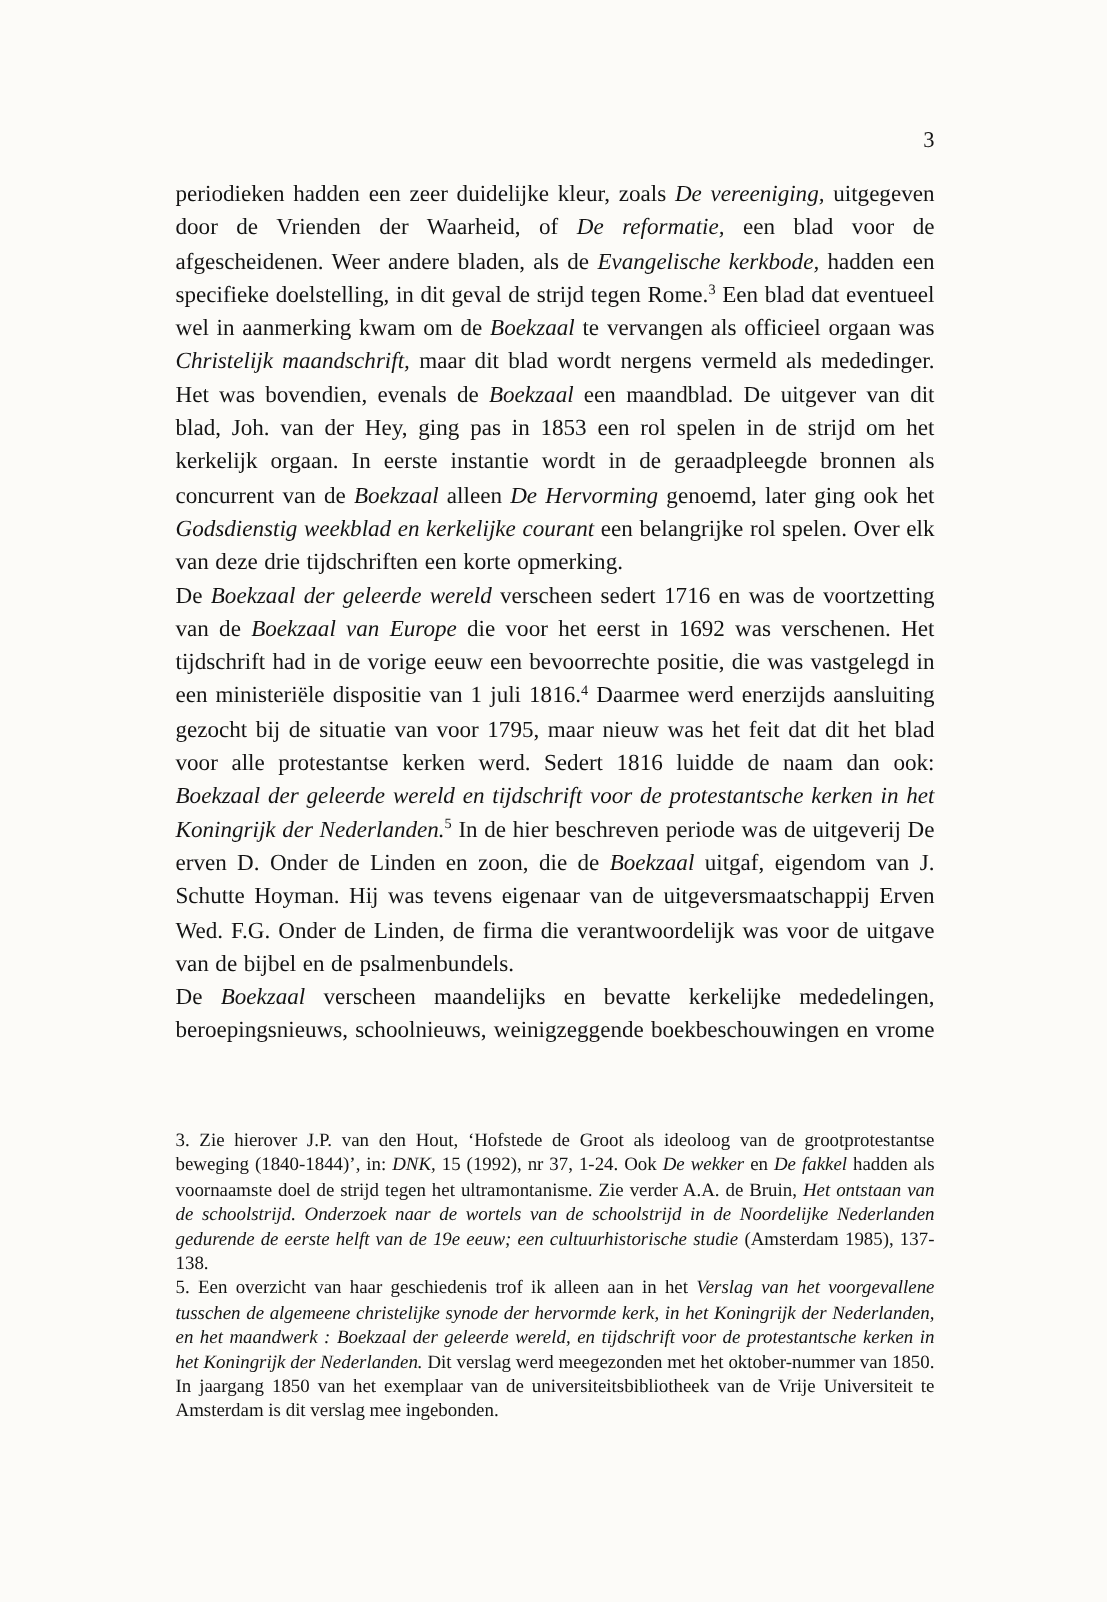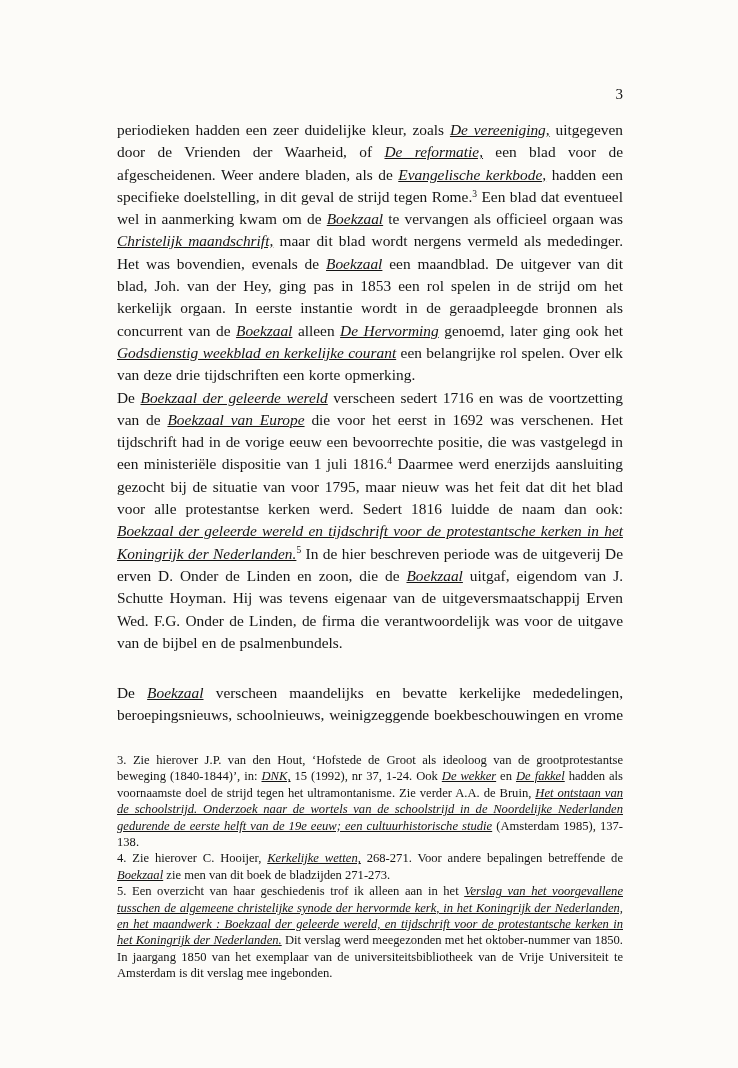--- a/index.html
+++ b/index.html
@@ -29,53 +29,51 @@
   }
   .body-text p {
     margin: 0;
     text-align: justify;
     font-size: 15.4px;
     line-height: 22.3px;
     word-spacing: 0.5px;
   }
   .body-text p.flush-last {
     text-align-last: justify;
-    margin-top: 28px;
   }
   .footnotes {
     position: absolute;
     left: 117px;
     top: 752px;
     width: 506px;
   }
   .footnotes p {
     margin: 0;
     text-align: justify;
     font-size: 12.6px;
     line-height: 16.4px;
   }
   sup {
     font-size: 0.62em;
     line-height: 0;
     vertical-align: baseline;
     position: relative;
     top: -0.55em;
   }
-  i { font-style: italic; text-decoration: underline; }
+  i { font-style: italic; }
 </style>
 </head>
 <body>
 
 <div class="page">
   <div class="content">
     <div class="page-number">3</div>
     <div class="body-text">
       <p><span>periodieken hadden een zeer duidelijke kleur, zoals </span><i>De vereeniging,</i><span> uitgegeven door de Vrienden der Waarheid, of </span><i>De reformatie,</i><span> een blad voor de afgescheidenen. Weer andere bladen, als de </span><i>Evangelische kerkbode,</i><span> hadden een specifieke doelstelling, in dit geval de strijd tegen Rome.</span><sup>3</sup><span> Een blad dat eventueel wel in aanmerking kwam om de </span><i>Boekzaal</i><span> te vervangen als officieel orgaan was </span><i>Christelijk maandschrift,</i><span> maar dit blad wordt nergens vermeld als mededinger. Het was bovendien, evenals de </span><i>Boekzaal</i><span> een maandblad. De uitgever van dit blad, Joh. van der Hey, ging pas in 1853 een rol spelen in de strijd om het kerkelijk orgaan. In eerste instantie wordt in de geraadpleegde bronnen als concurrent van de </span><i>Boekzaal</i><span> alleen </span><i>De Hervorming</i><span> genoemd, later ging ook het </span><i>Godsdienstig weekblad en kerkelijke courant</i><span> een belangrijke rol spelen. Over elk van deze drie tijdschriften een korte opmerking.</span></p>
       <p><span>De </span><i>Boekzaal der geleerde wereld</i><span> verscheen sedert 1716 en was de voortzetting van de </span><i>Boekzaal van Europe</i><span> die voor het eerst in 1692 was verschenen. Het tijdschrift had in de vorige eeuw een bevoorrechte positie, die was vastgelegd in een ministeriële dispositie van 1 juli 1816.</span><sup>4</sup><span> Daarmee werd enerzijds aansluiting gezocht bij de situatie van voor 1795, maar nieuw was het feit dat dit het blad voor alle protestantse kerken werd. Sedert 1816 luidde de naam dan ook: </span><i>Boekzaal der geleerde wereld en tijdschrift voor de protestantsche kerken in het Koningrijk der Nederlanden.</i><sup>5</sup><span> In de hier beschreven periode was de uitgeverij De erven D. Onder de Linden en zoon, die de </span><i>Boekzaal</i><span> uitgaf, eigendom van J. Schutte Hoyman. Hij was tevens eigenaar van de uitgeversmaatschappij Erven Wed. F.G. Onder de Linden, de firma die verantwoordelijk was voor de uitgave van de bijbel en de psalmenbundels.</span></p>
       <p class="flush-last"><span>De </span><i>Boekzaal</i><span> verscheen maandelijks en bevatte kerkelijke mededelingen, beroepingsnieuws, schoolnieuws, weinigzeggende boekbeschouwingen en vrome</span></p>
     </div>
   </div>
   <div class="footnotes">
     <p><span>3. Zie hierover J.P. van den Hout, ‘Hofstede de Groot als ideoloog van de grootprotestantse beweging (1840-1844)’, in: </span><i>DNK,</i><span> 15 (1992), nr 37, 1-24. Ook </span><i>De wekker</i><span> en </span><i>De fakkel</i><span> hadden als voornaamste doel de strijd tegen het ultramontanisme. Zie verder A.A. de Bruin, </span><i>Het ontstaan van de schoolstrijd. Onderzoek naar de wortels van de schoolstrijd in de Noordelijke Nederlanden gedurende de eerste helft van de 19e eeuw; een cultuurhistorische studie</i><span> (Amsterdam 1985), 137-138.</span></p>
-    <p><span>4. Zie hierover C. Hooijer, </span><i>Kerkelijke wetten,</i><span> 268-271. Voor andere bepalingen betreffende de </span><i>Boekzaal</i><span> zie men van dit boek de bladzijden 271-273.</span></p>
     <p><span>5. Een overzicht van haar geschiedenis trof ik alleen aan in het </span><i>Verslag van het voorgevallene tusschen de algemeene christelijke synode der hervormde kerk, in het Koningrijk der Nederlanden, en het maandwerk : Boekzaal der geleerde wereld, en tijdschrift voor de protestantsche kerken in het Koningrijk der Nederlanden.</i><span> Dit verslag werd meegezonden met het oktober-nummer van 1850. In jaargang 1850 van het exemplaar van de universiteitsbibliotheek van de Vrije Universiteit te Amsterdam is dit verslag mee ingebonden.</span></p>
   </div>
 </div>
 
 </body></html>

